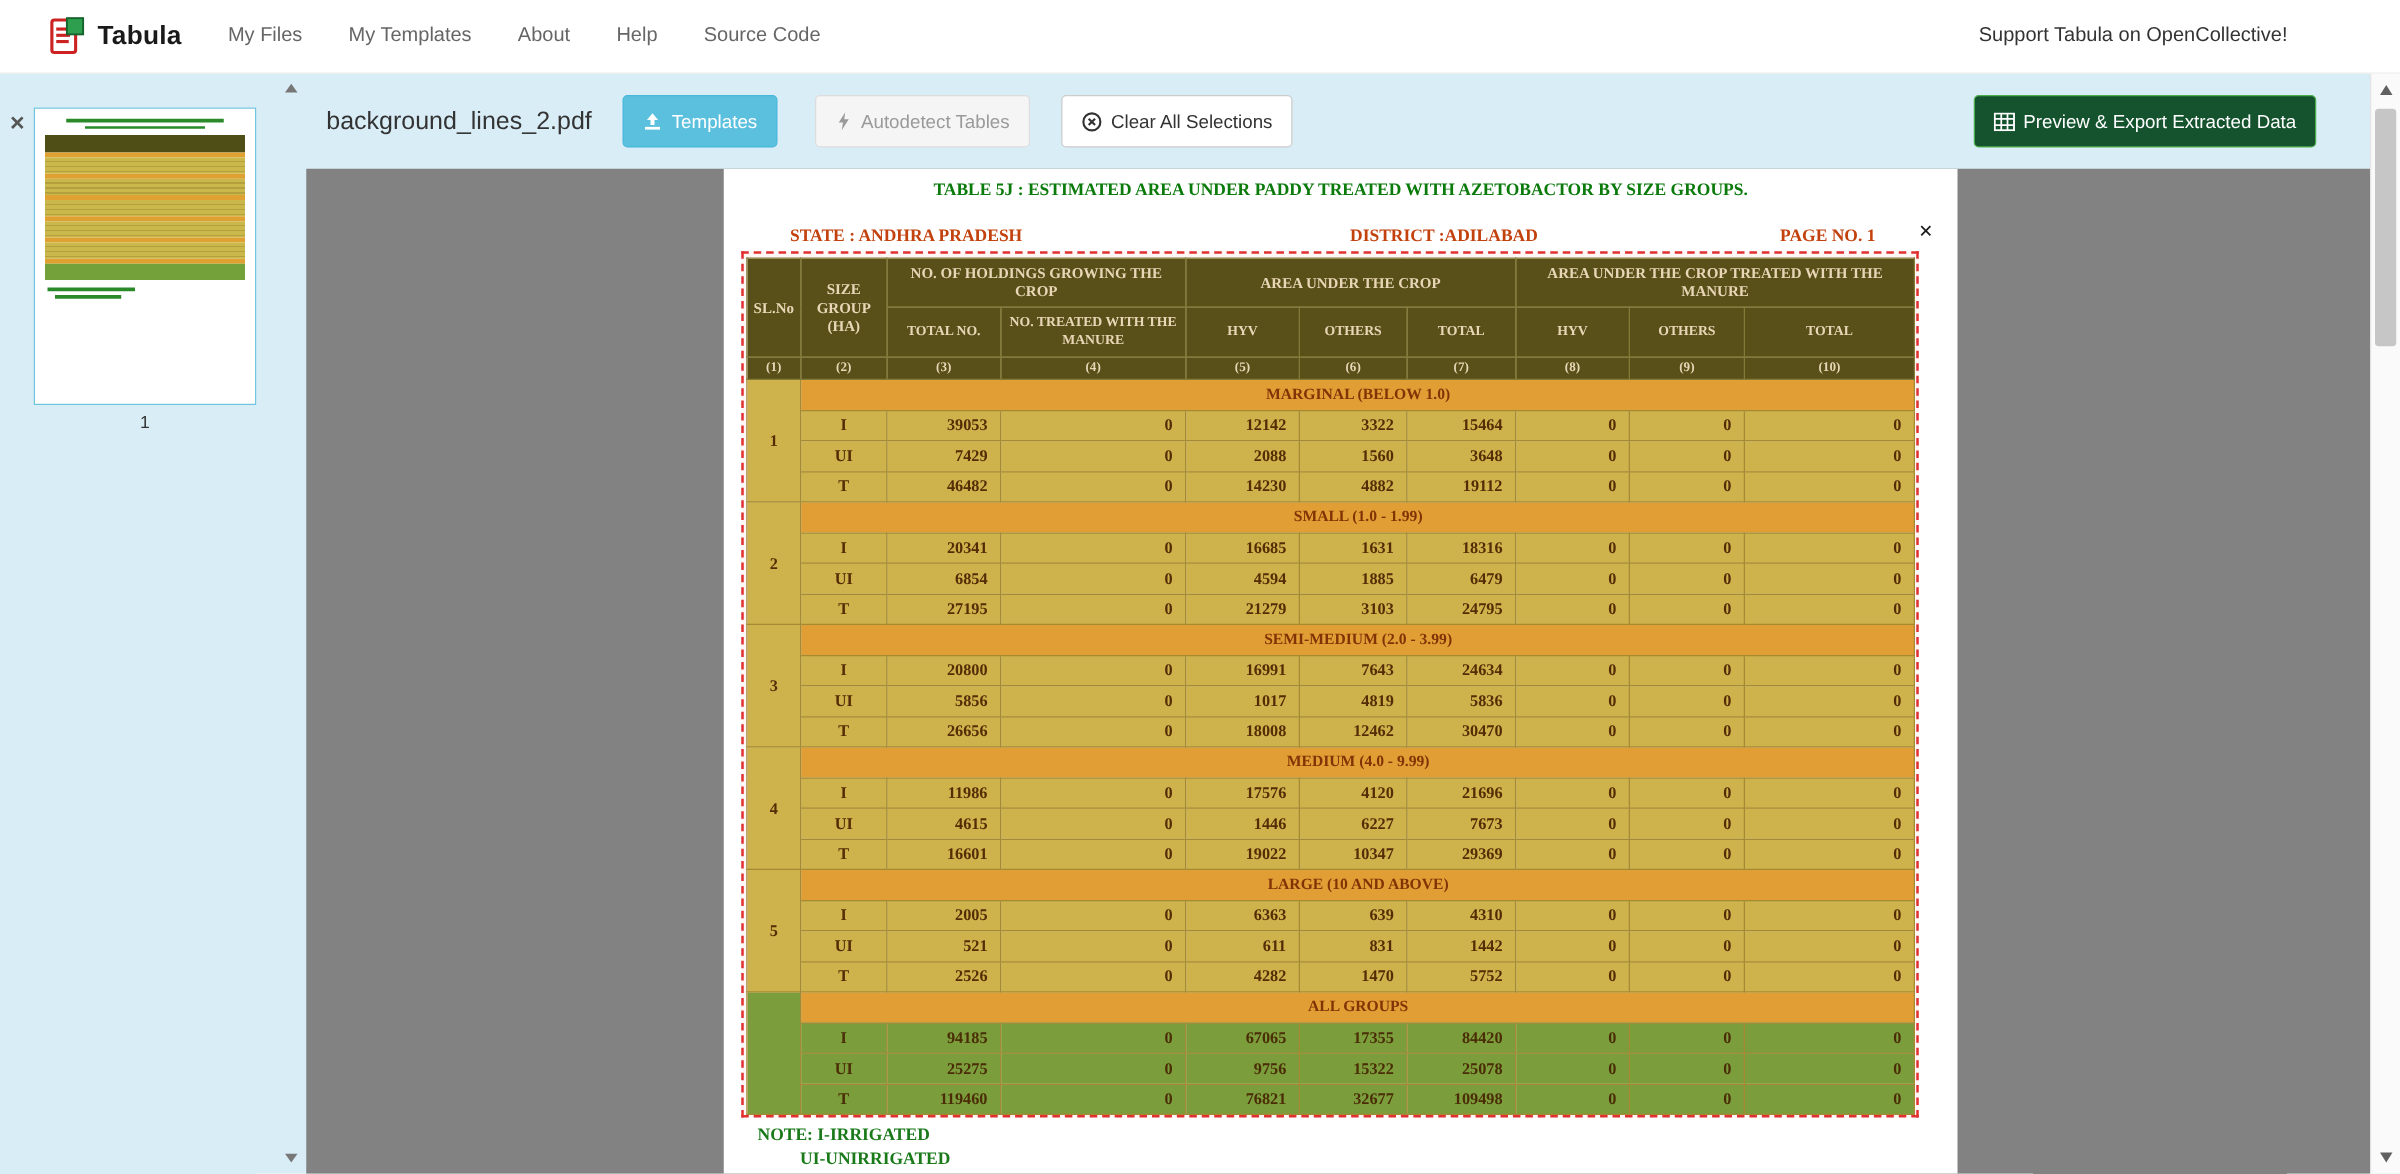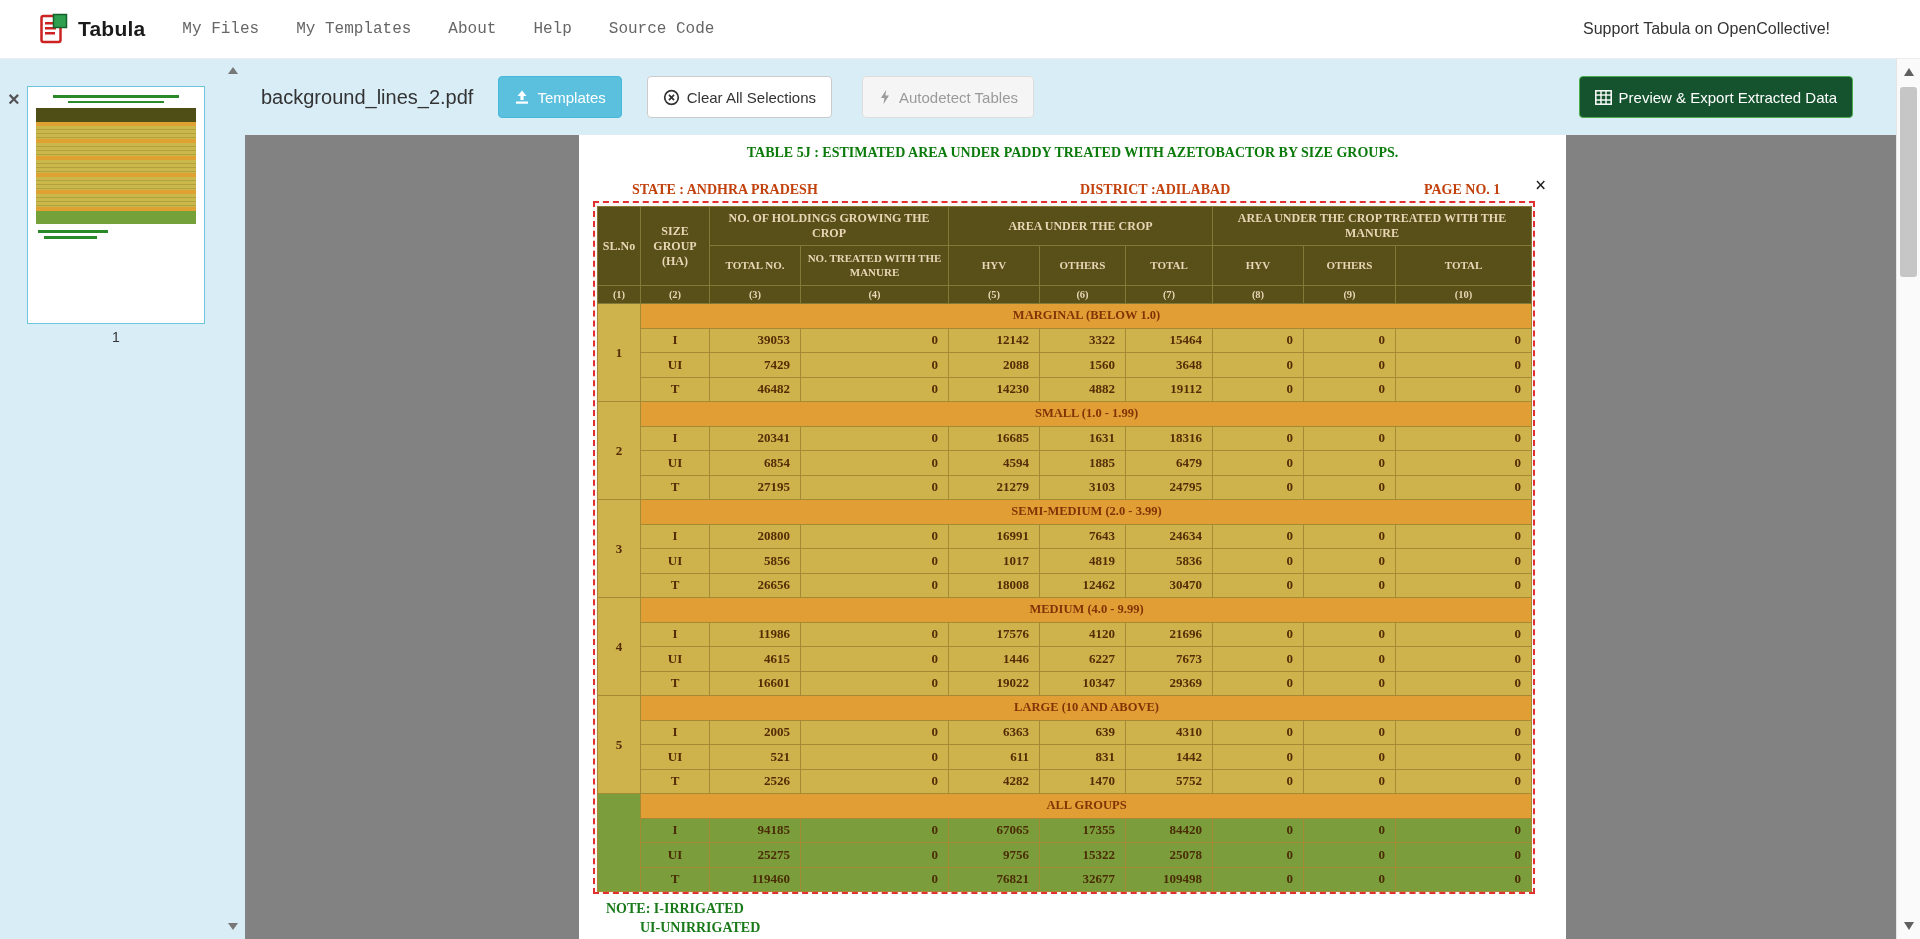--- a/index.html
+++ b/index.html
@@ -7,21 +7,21 @@
               font-family:"Liberation Sans", sans-serif; }
   .app { position:relative; width:1920px; height:939px;padding-left:18px; }
 
   
   .navbar { position:absolute; left:0; top:0; width:1920px; height:59px;
             background:#fff; border-bottom:1px solid #ececec;
             display:flex; align-items:center; padding-left:40px; }
   .brand-wrap { display:flex; align-items:center; gap:10px; cursor:pointer; }
   .brand { font-size:21px; font-weight:bold; color:#1a1a1a; letter-spacing:.2px; }
   .nav-links { display:flex; align-items:center; gap:37px; margin-left:37px; }
-  .nav-link { font-size:16px; color:#666; cursor:pointer; white-space:nowrap;font-family:Liberation Mono, monospace; }
+  .nav-link { font-size:16px; color:#666; cursor:pointer; white-space:nowrap; }
   .nav-support { margin-left:auto; margin-right:90px; font-size:16px; color:#333; cursor:pointer; }
 
   
   .wrap { position:absolute; left:0; top:59px; width:1920px; height:880px; background:#d9edf7; }
 
   
   .sb-close { position:absolute; left:8px; top:30px; font-size:20px; font-weight:bold;
               color:#555; cursor:pointer; line-height:1; }
   .thumb { position:absolute; left:27px; top:27px; width:178px; height:238px;
            background:#fff; border:1px solid #6fc4de; cursor:pointer; padding-top:5px; }
@@ -170,33 +170,33 @@
       <span class="filename">background_lines_2.pdf</span>
 
       <span class="btn btn-templates">
         <svg width="16" height="16" viewBox="0 0 16 16">
           <path d="M8 1.5 L12.5 7 H9.6 V11 H6.4 V7 H3.5 Z" fill="#fff"></path>
           <rect x="2" y="12.5" width="12" height="2.2" fill="#fff"></rect>
         </svg>
         <span>Templates</span>
       </span>
 
+      <span class="btn btn-autodetect">
+        <svg width="14" height="16" viewBox="0 0 14 16">
+          <path d="M8.2 0.8 L3 9 H6.4 L5.4 15.2 L11 6.4 H7.4 Z" fill="#9a9a9a"></path>
+        </svg>
+        <span>Autodetect Tables</span>
+      </span>
+
       <span class="btn btn-clear">
         <svg width="17" height="17" viewBox="0 0 16 16">
           <circle cx="8" cy="8" r="6.4" fill="none" stroke="#333" stroke-width="1.6"></circle>
           <path d="M5.6 5.6 L10.4 10.4 M10.4 5.6 L5.6 10.4" stroke="#333" stroke-width="1.6"></path>
         </svg>
         <span>Clear All Selections</span>
-      </span>
-
-      <span class="btn btn-autodetect">
-        <svg width="14" height="16" viewBox="0 0 14 16">
-          <path d="M8.2 0.8 L3 9 H6.4 L5.4 15.2 L11 6.4 H7.4 Z" fill="#9a9a9a"></path>
-        </svg>
-        <span>Autodetect Tables</span>
       </span>
 
       <span class="btn btn-export">
         <svg width="17" height="15" viewBox="0 0 17 15">
           <rect x="0.8" y="0.8" width="15.4" height="13.4" fill="none" stroke="#fff" stroke-width="1.5"></rect>
           <line x1="0.8" y1="5" x2="16.2" y2="5" stroke="#fff" stroke-width="1.4"></line>
           <line x1="0.8" y1="10" x2="16.2" y2="10" stroke="#fff" stroke-width="1.4"></line>
           <line x1="6" y1="0.8" x2="6" y2="14.2" stroke="#fff" stroke-width="1.4"></line>
           <line x1="11" y1="0.8" x2="11" y2="14.2" stroke="#fff" stroke-width="1.4"></line>
         </svg>

